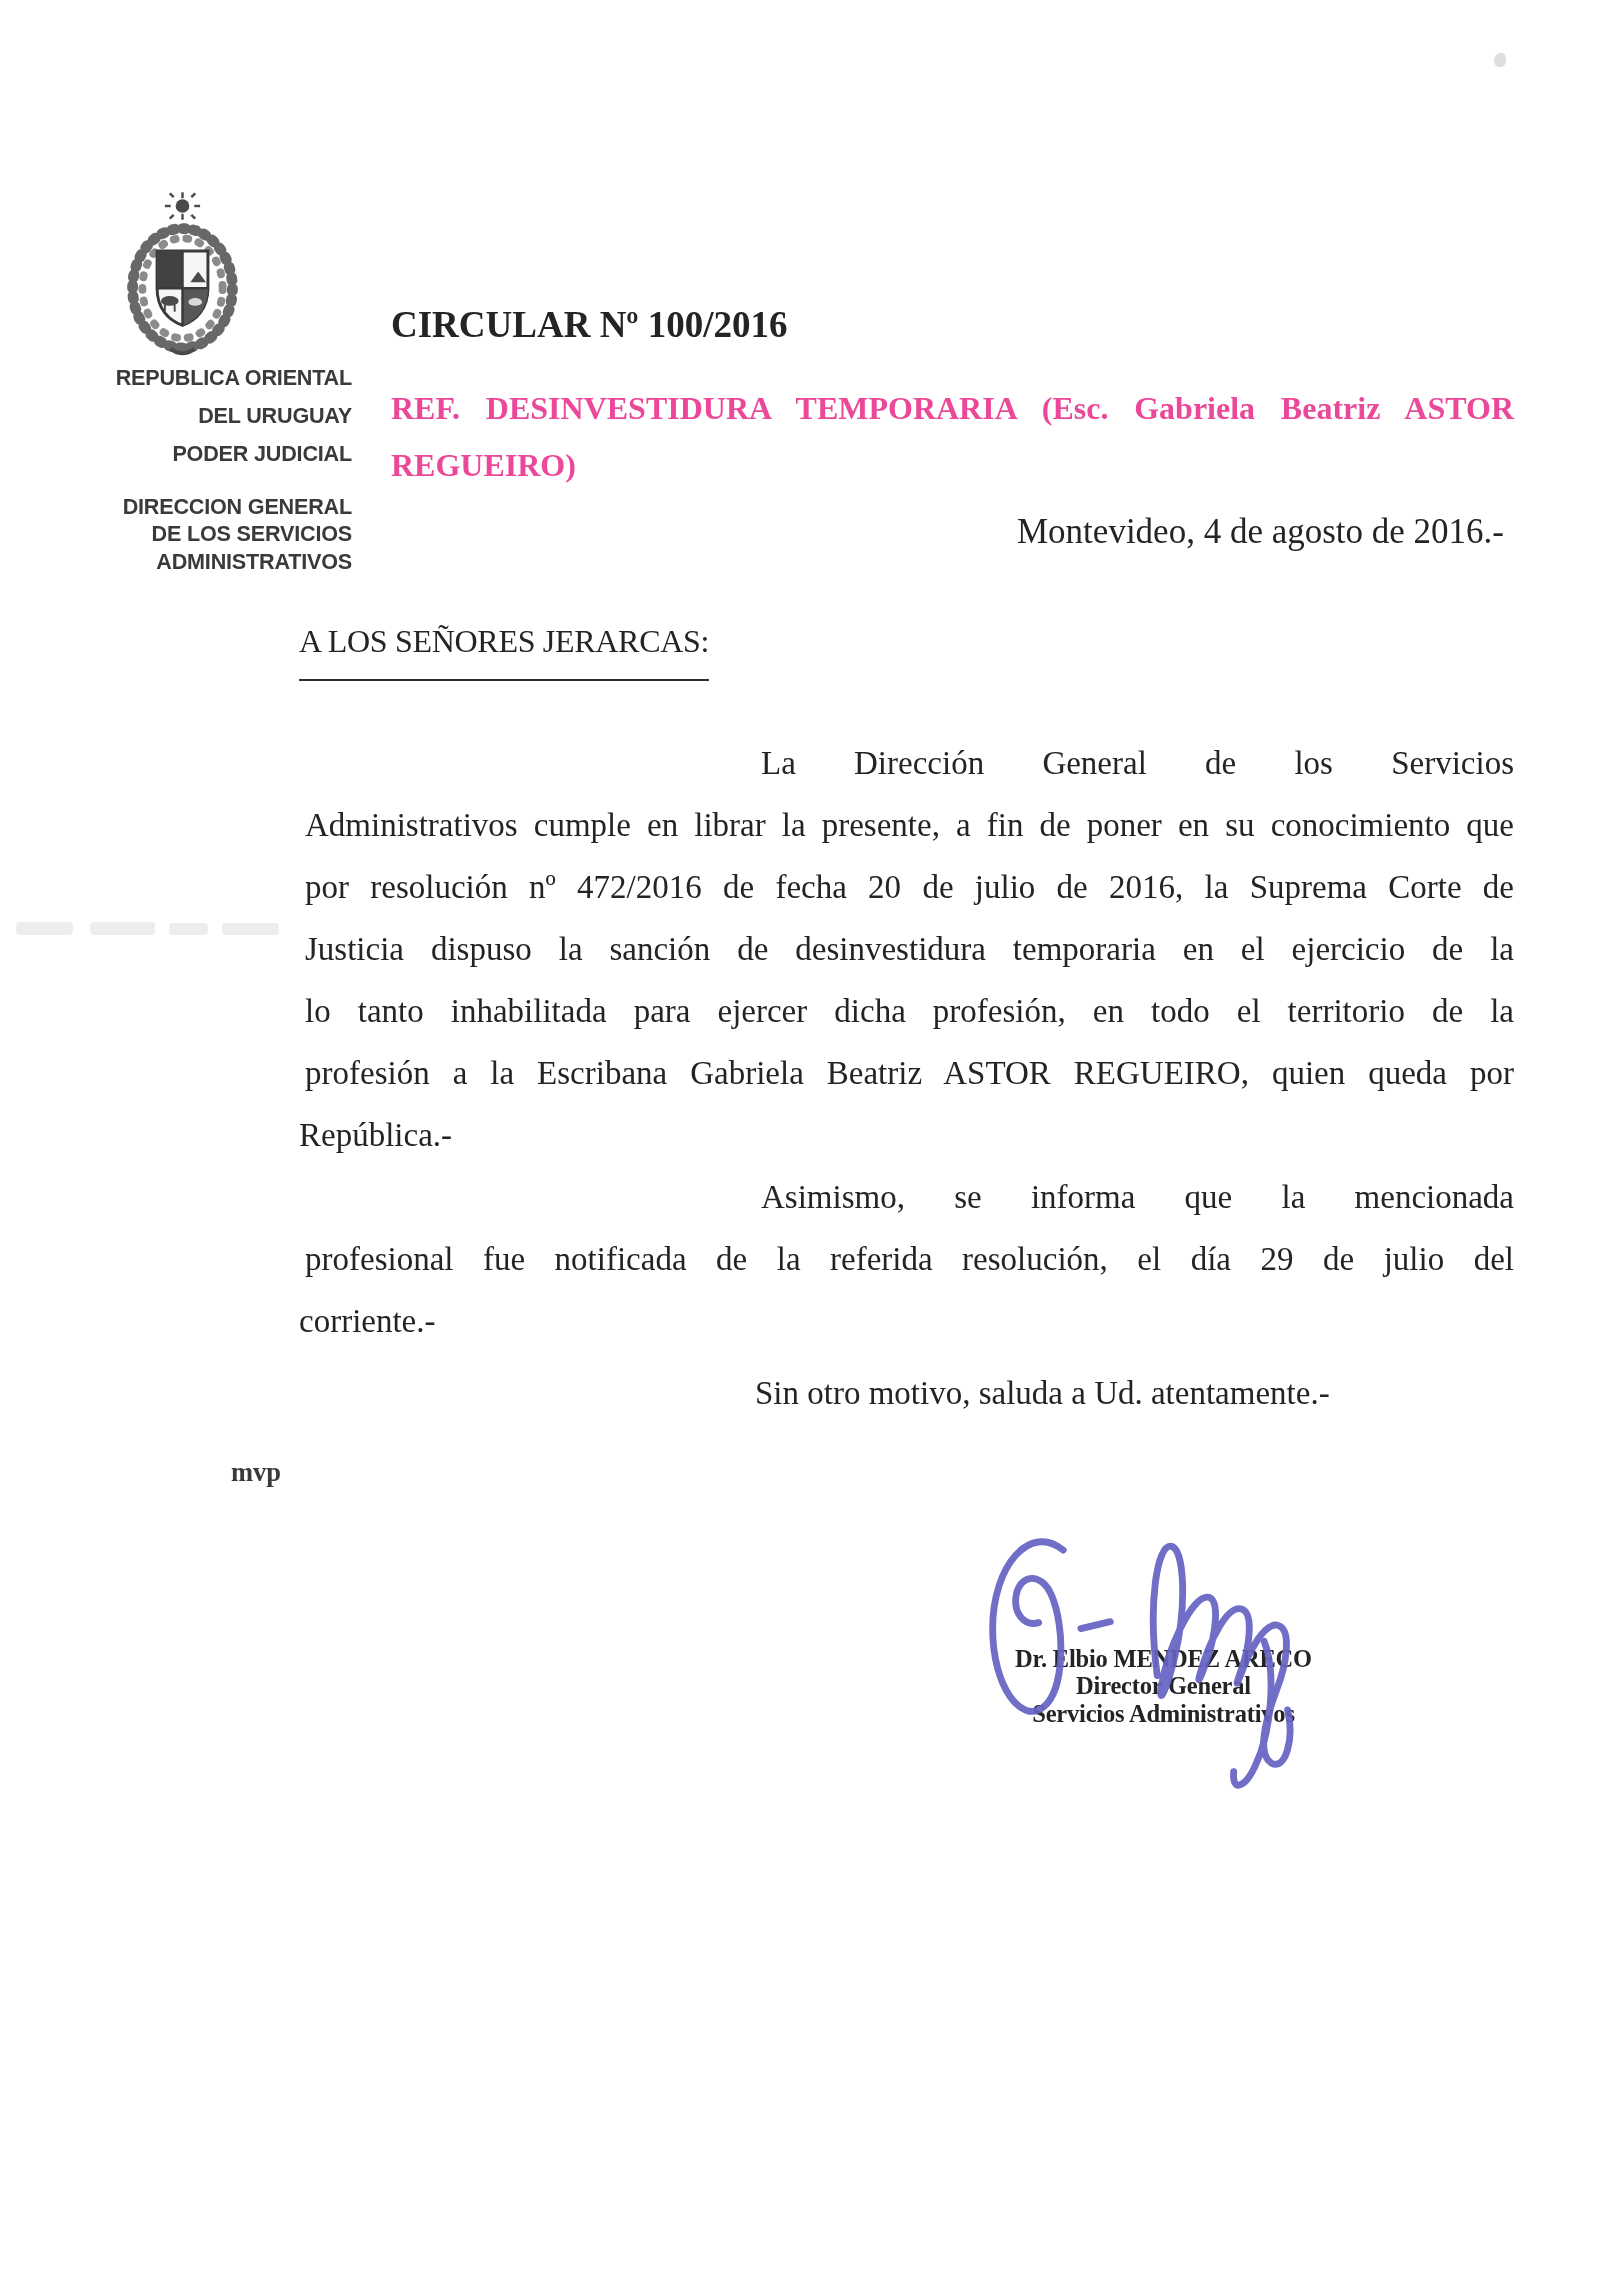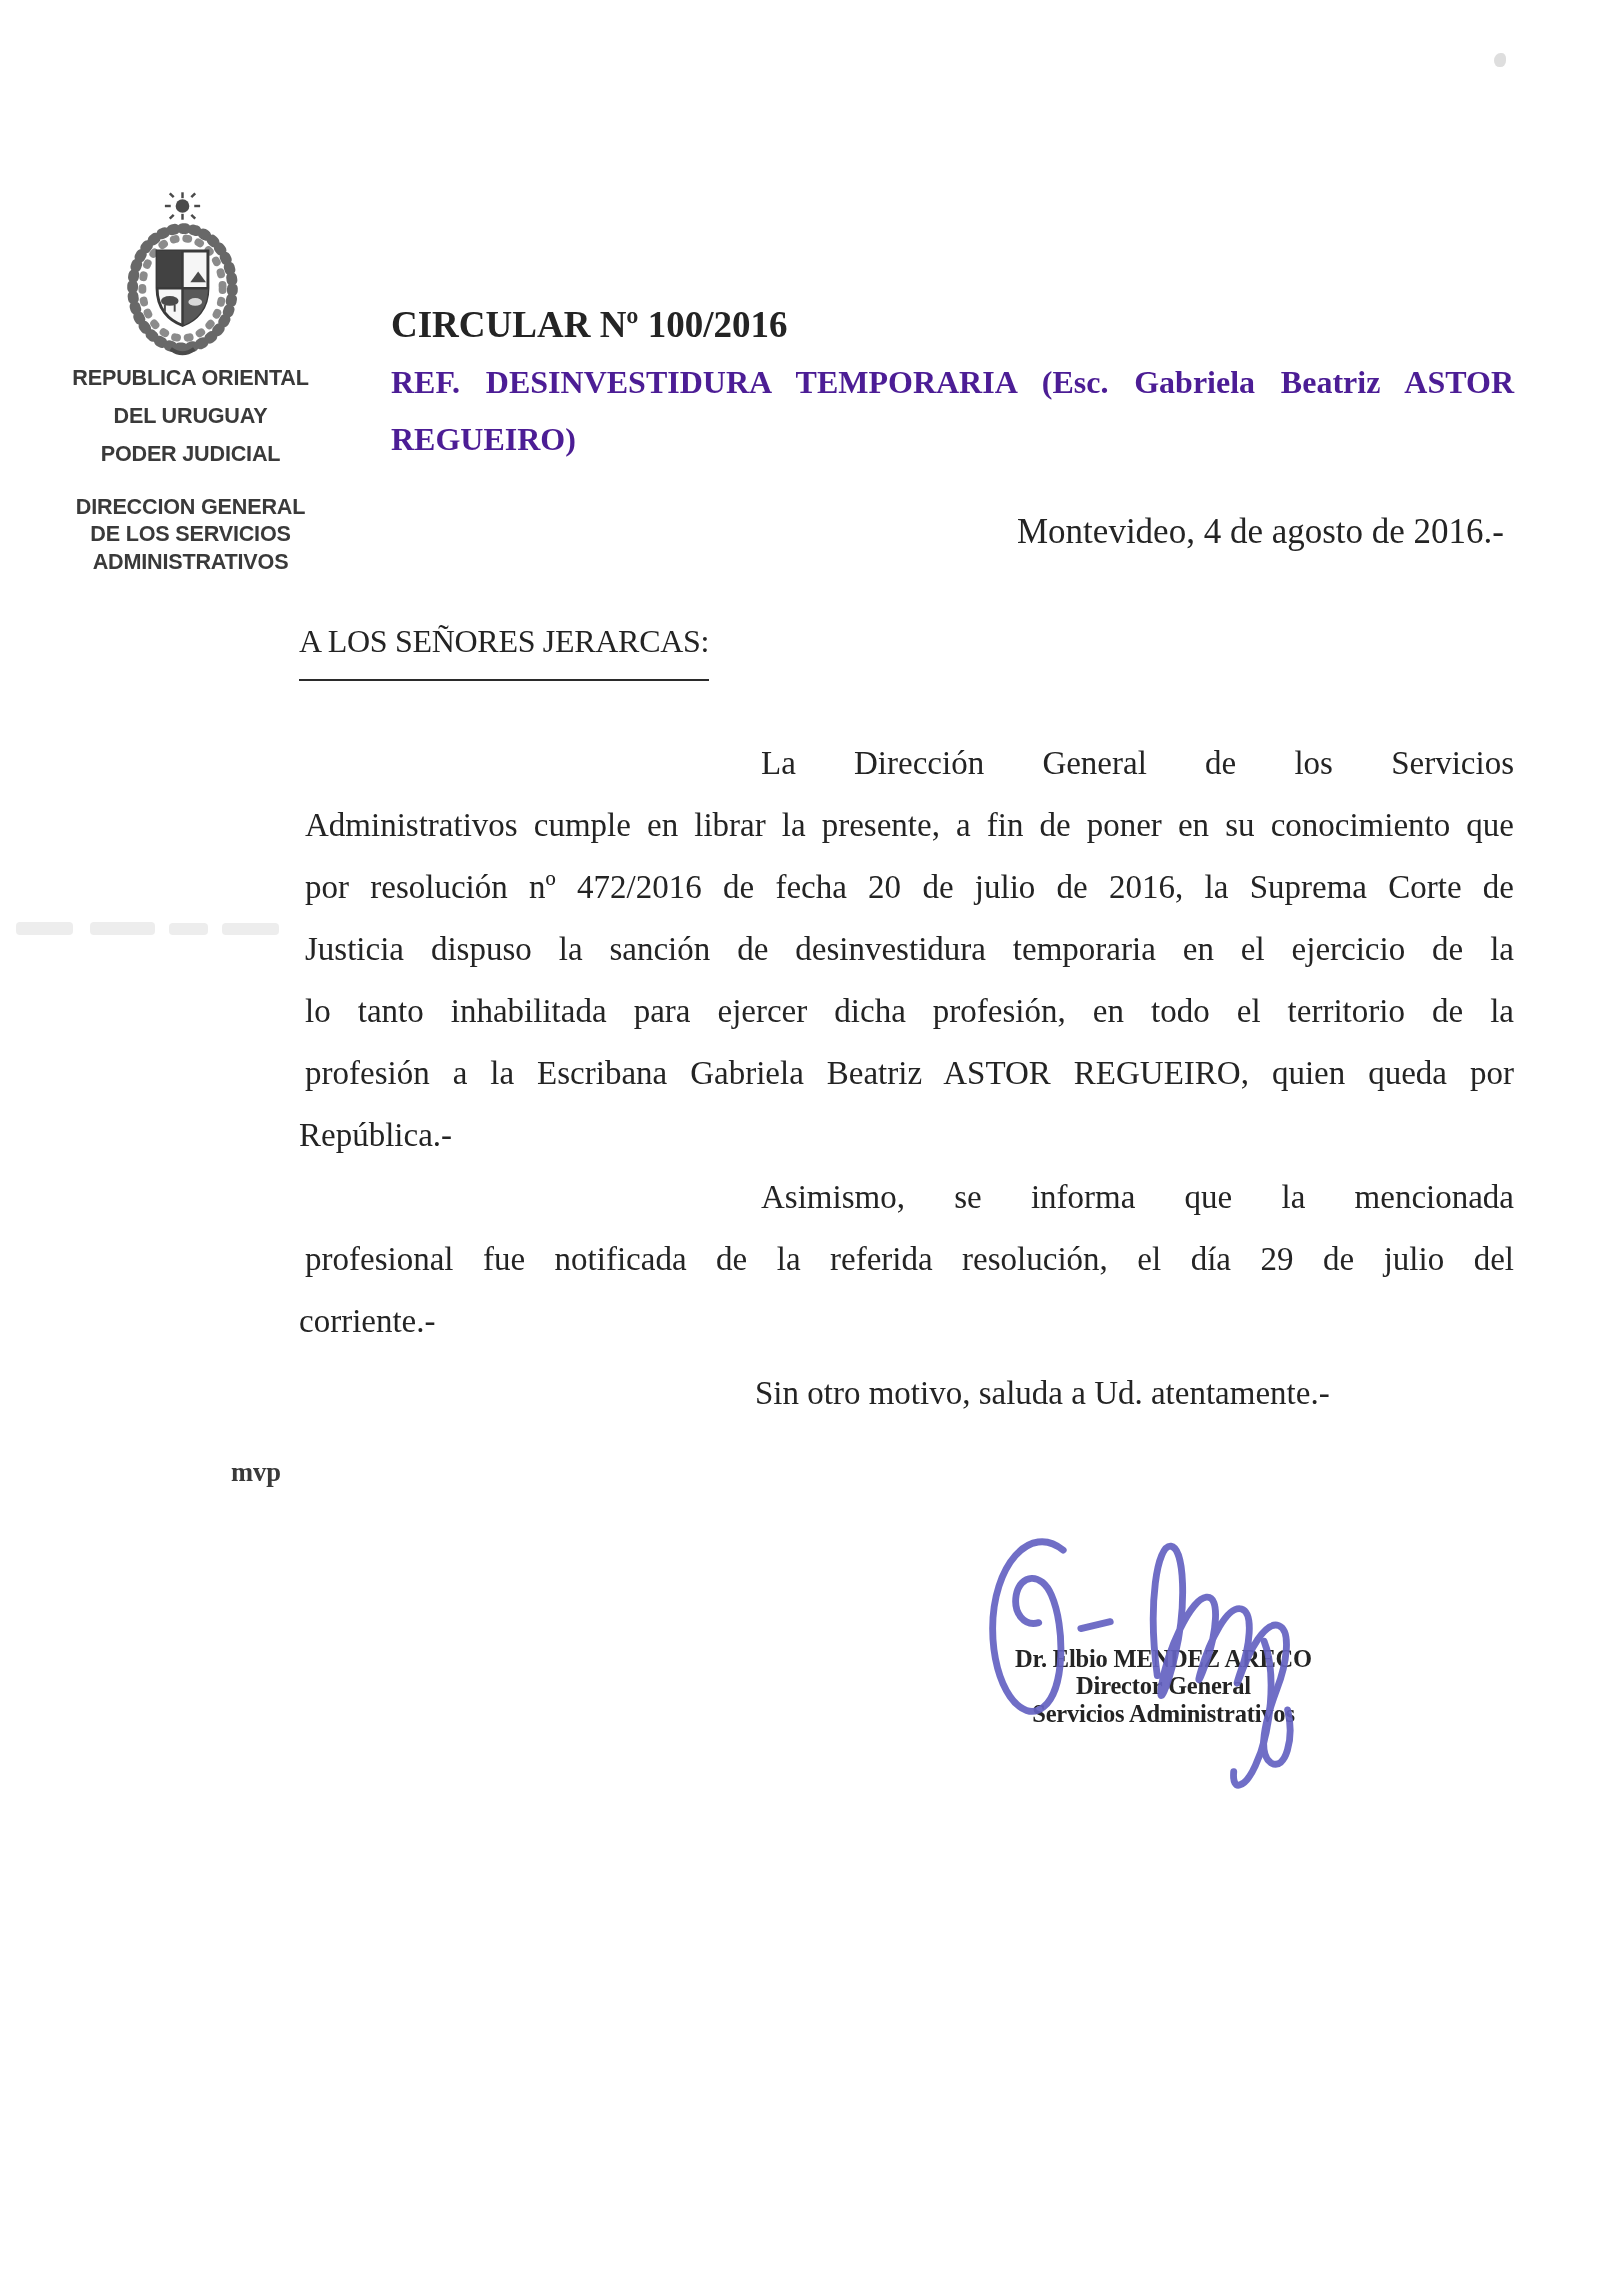--- a/index.html
+++ b/index.html
@@ -1,29 +1,29 @@
 <!DOCTYPE html>
 <html><head>
 <meta charset="utf-8">
 <style>
   html,body{margin:0;padding:0;background:#ffffff;}
   .page{position:relative;width:1620px;height:2292px;background:#ffffff;overflow:hidden;
         font-family:"Liberation Serif",serif;color:#222;}
 
   
   .emblem{position:absolute;left:114px;top:190px;width:137px;height:169px;}
-  .lh-text{position:absolute;left:29px;top:359px;width:323px;text-align:center;
+  .lh-text{position:absolute;left:29px;top:359px;width:323px;text-align:right;
            font-family:"Liberation Sans",sans-serif;font-weight:700;color:#3a3a3a;
            font-size:21.6px;letter-spacing:-0.2px;}
   .lh-text .l1{line-height:38px;}
   .lh-text .l2{line-height:27.4px;margin-top:20px;}
 
   
   .circular{position:absolute;left:391px;top:303px;font-size:37px;font-weight:700;color:#242424;white-space:nowrap;}
-  .refblock{position:absolute;left:391px;top:354px;width:1123px;font-size:32px;font-weight:700;color:#4c1d95;line-height:57px;}
+  .refblock{position:absolute;left:391px;top:380px;width:1123px;font-size:32px;font-weight:700;color:#ec4899;line-height:57px;}
   .refblock .r1{text-align:justify;text-align-last:justify;}
   .dateline{position:absolute;right:116px;top:512px;font-size:35px;color:#242424;white-space:nowrap;}
 
   
   .salutation{position:absolute;left:299px;top:623px;font-size:32px;font-weight:400;color:#242424;
               letter-spacing:-0.3px;border-bottom:2.9px solid #2b2b2b;padding-bottom:19px;white-space:nowrap;}
 
   
   .bodytext{position:absolute;left:299px;top:732px;width:1215px;font-size:33px;color:#242424;}
   .bline{line-height:62px;white-space:normal;}

